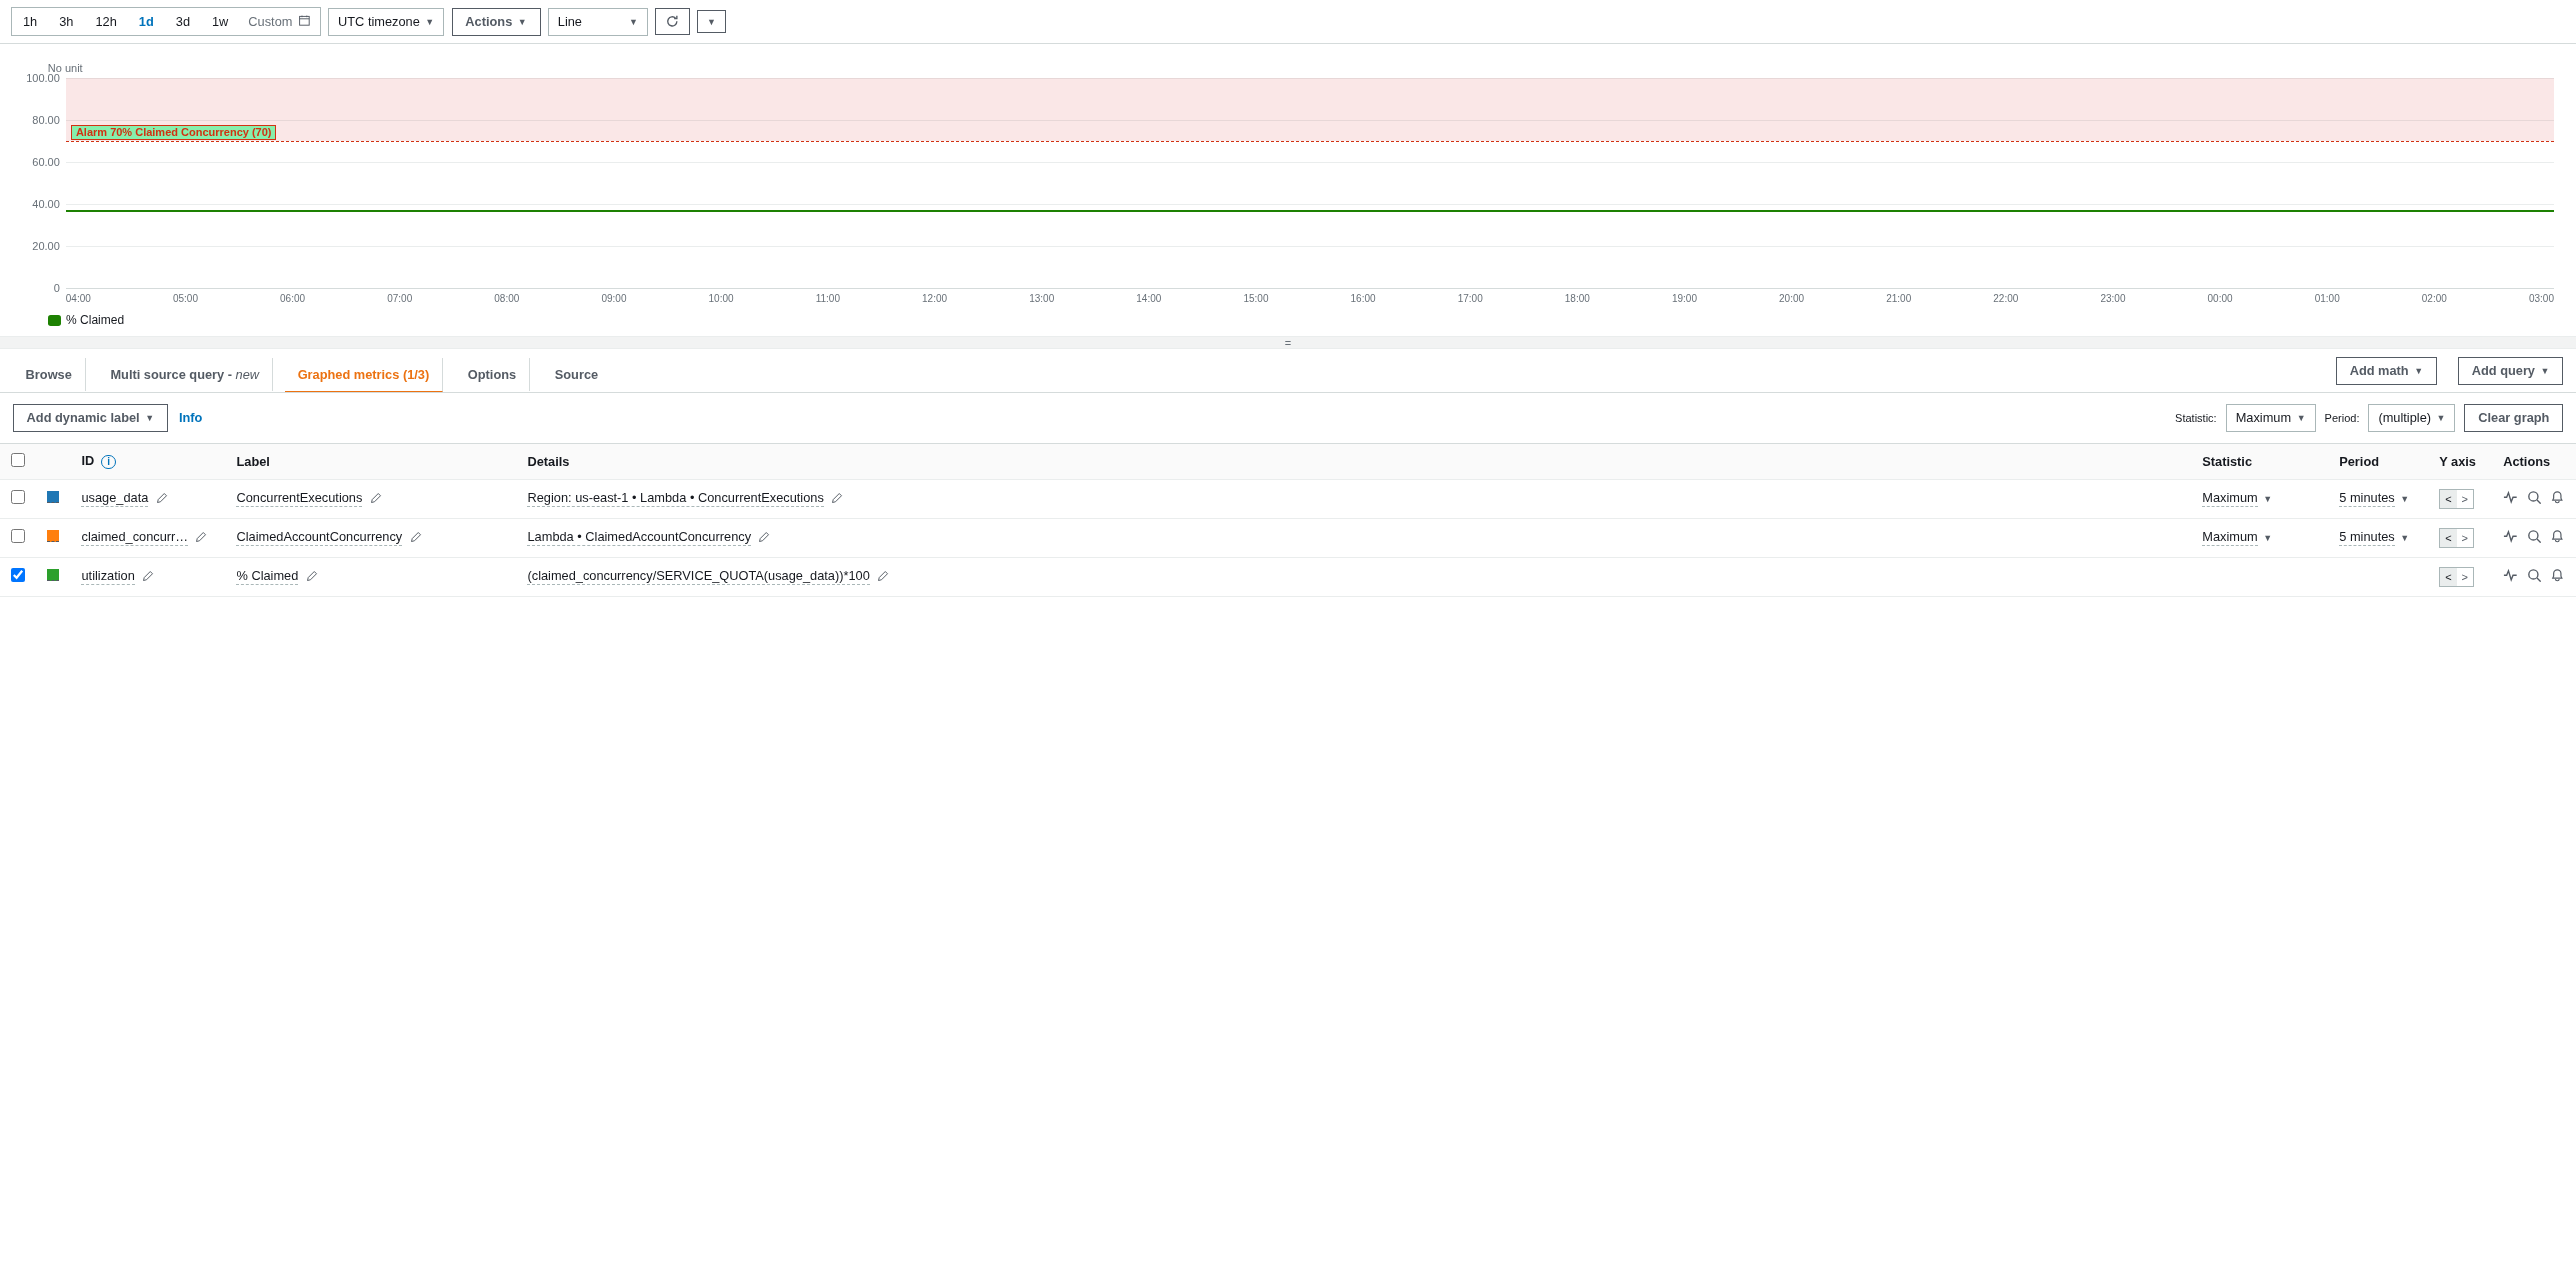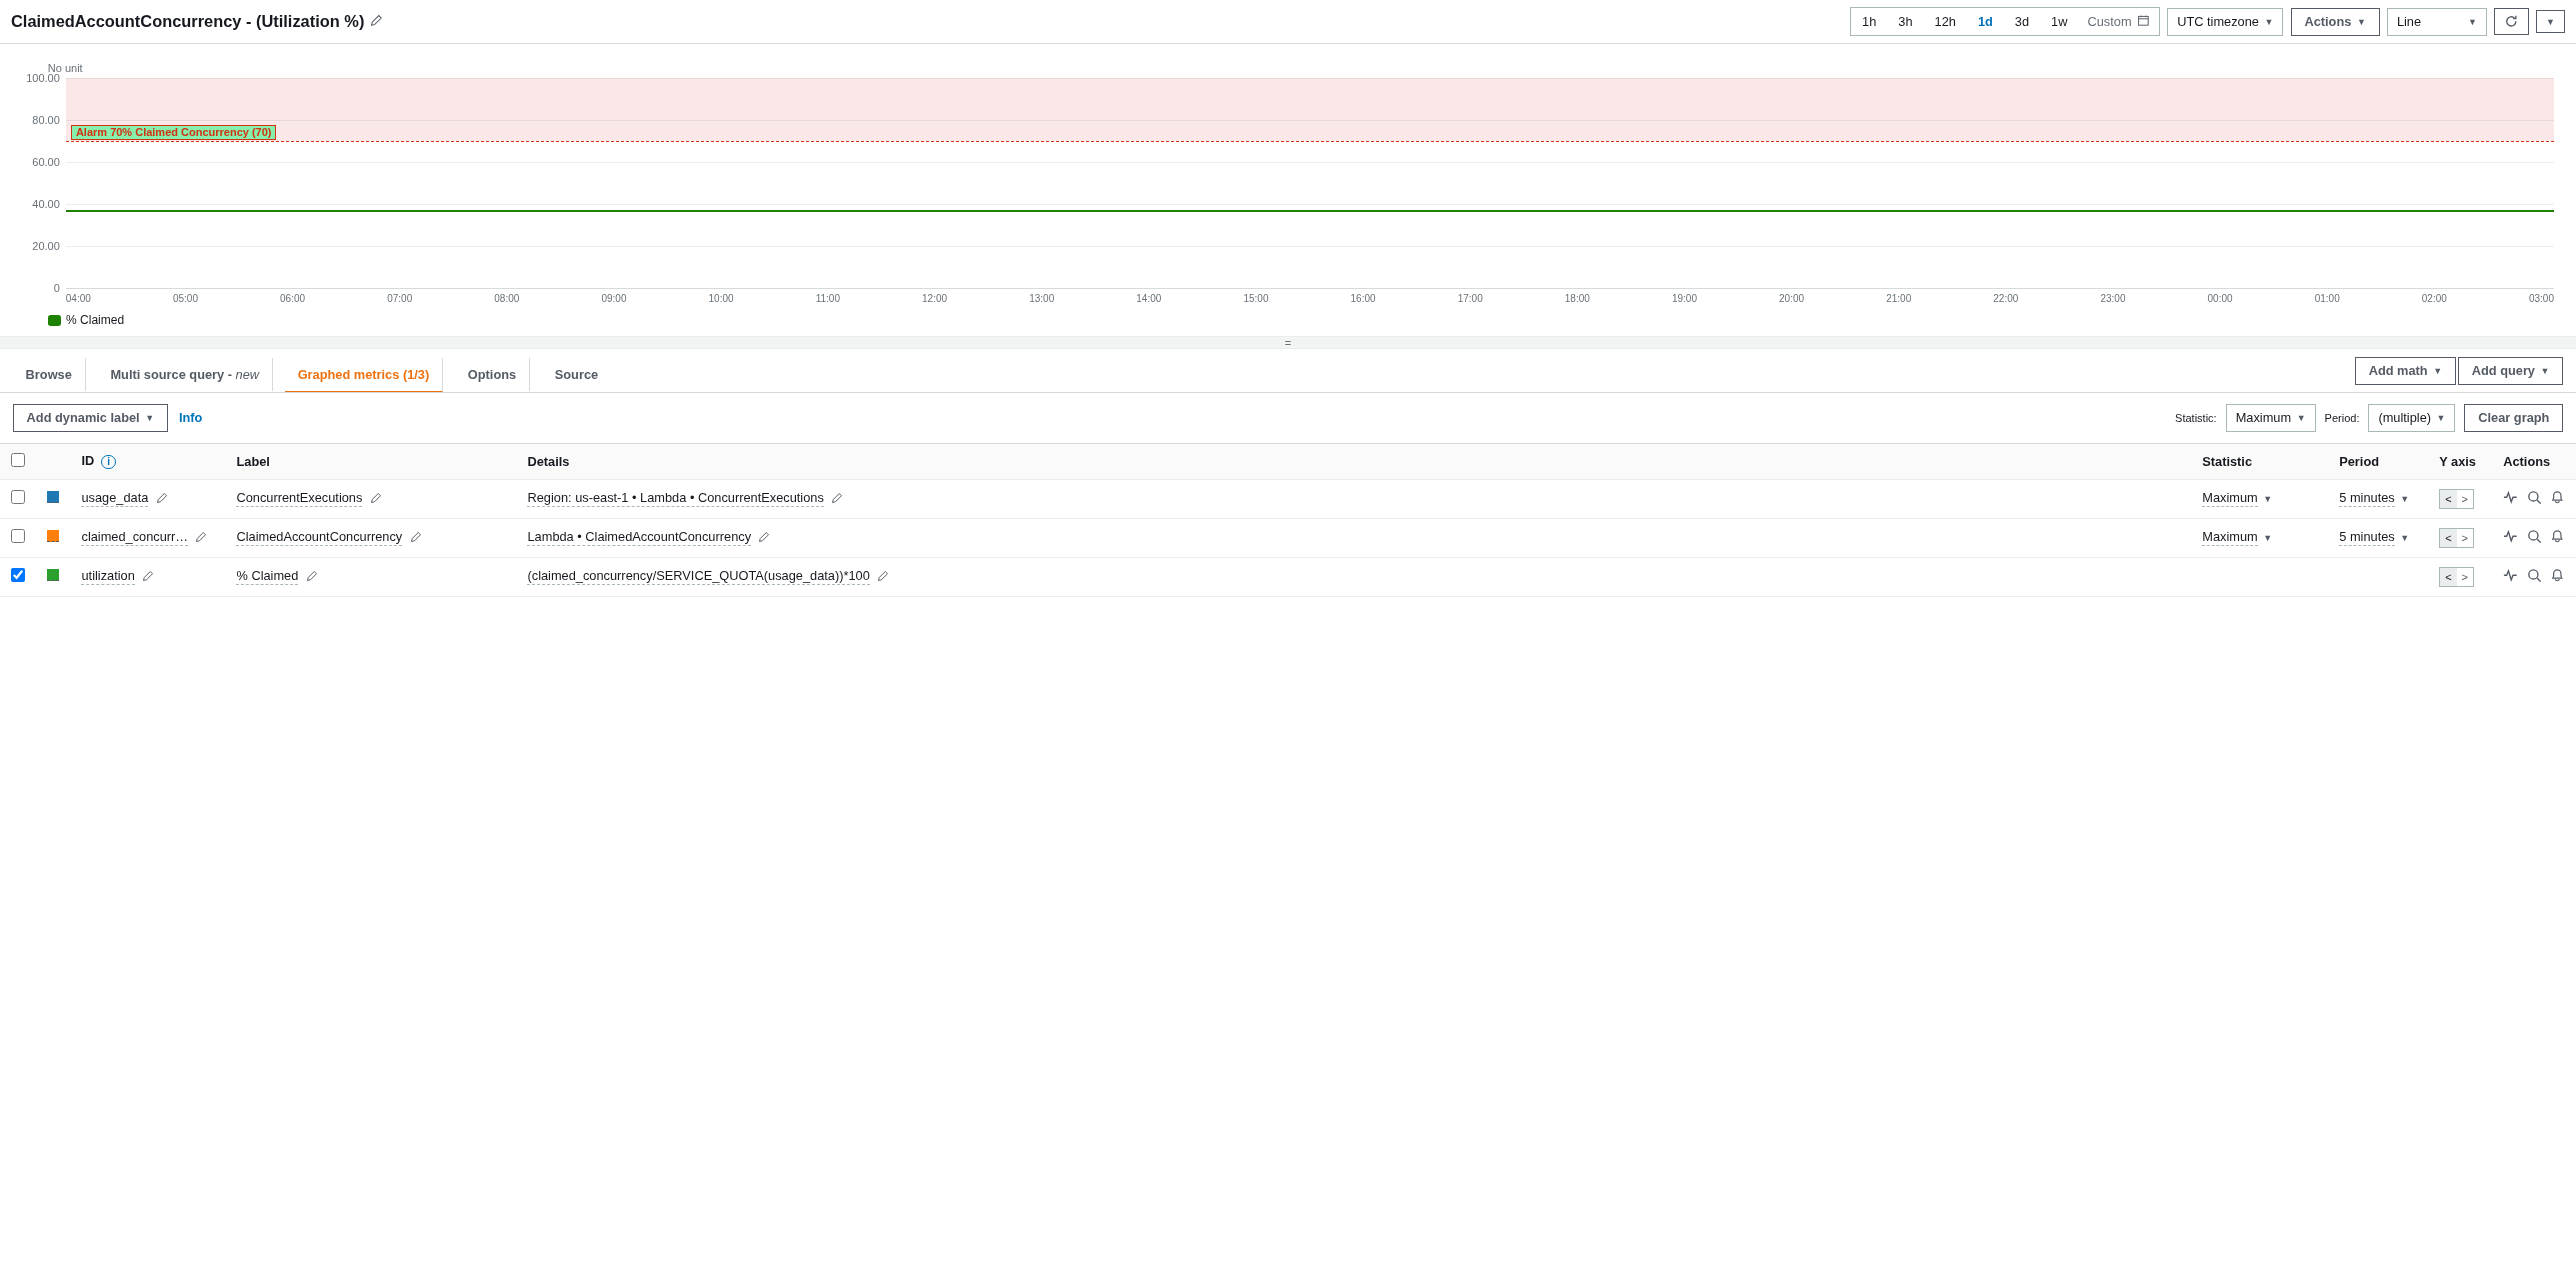--- a/index.html
+++ b/index.html
@@ -44,21 +44,21 @@
 
 .drag-handle { height: 12.8px; display: flex; align-items: center; justify-content: center; background: #f2f3f3; border-top: 0.9px solid #eaeded; border-bottom: 0.9px solid #eaeded; color: #687078; font-size: 11px; cursor: row-resize; }
 
 
 .tabs-row { display: flex; align-items: center; padding: 7.3px 12.8px 0 12.8px; border-bottom: 0.9px solid #d5dbdb; }
 .tabs { display: flex; gap: 12px; }
 .tab { padding: 9px 12.8px; cursor: pointer; color: #545b64; font-size: 12.8px; font-weight: 700; border-right: 0.9px solid #d5dbdb; }
 .tab.new-suffix { font-weight: 700; }
 .tab .new-label { font-style: italic; font-weight: 400; }
 .tab.active { color: #ec7211; border-bottom: 1.8px solid #ec7211; margin-bottom: -0.9px; }
-.tabs-right { margin-left: auto; display: flex; gap: 2px; padding-bottom: 7.3px; }
+.tabs-right { margin-left: auto; display: flex; gap: 21px; padding-bottom: 7.3px; }
 
 
 .sub-toolbar { display: flex; align-items: center; padding: 11px 12.8px; gap: 11px; }
 .info-link { color: #0073bb; font-weight: 700; cursor: pointer; }
 .sub-right { margin-left: auto; display: flex; align-items: center; gap: 9px; }
 .sub-lbl { font-size: 11px; color: #16191f; }
 
 
 .metrics-table { width: 100%; border-collapse: collapse; }
 .metrics-table th, .metrics-table td { text-align: left; padding: 9px 11px; font-size: 12.8px; }
@@ -85,28 +85,20 @@
 .yaxis-btn.active { background: #eaeded; color: #16191f; }
 .row-actions { display: flex; gap: 9px; align-items: center; }
 .row-actions svg { width: 14.6px; height: 14.6px; stroke: #545b64; fill: none; cursor: pointer; }
 input[type=checkbox] { width: 13.7px; height: 13.7px; cursor: pointer; }
 .info-circle { display: inline-flex; width: 14.6px; height: 14.6px; border: 1.4px solid #0073bb; border-radius: 50%; color: #0073bb; font-size: 10px; align-items: center; justify-content: center; font-weight: 700; margin-left: 3.6px; }
 </style>
 </head>
 <body>
 
 <div class="header-row">
-  <div class="title-wrap">
-    <span class="title">ClaimedAccountConcurrency - (Utilization %)</span>
-    <span class="edit-icon">
-      <svg viewBox="0 0 16 16">
-          <path d="M2 14l1-4 8-8 3 3-8 8-4 1z" stroke-width="1.3"></path>
-        </svg>
-    </span>
-  </div>
 
   <div class="time-range">
     <button class="time-range-btn">1h</button>
     <button class="time-range-btn">3h</button>
     <button class="time-range-btn">12h</button>
     <button class="time-range-btn active">1d</button>
     <button class="time-range-btn">3d</button>
     <button class="time-range-btn">1w</button>
     <div class="time-range-custom">
       <span>Custom</span>

